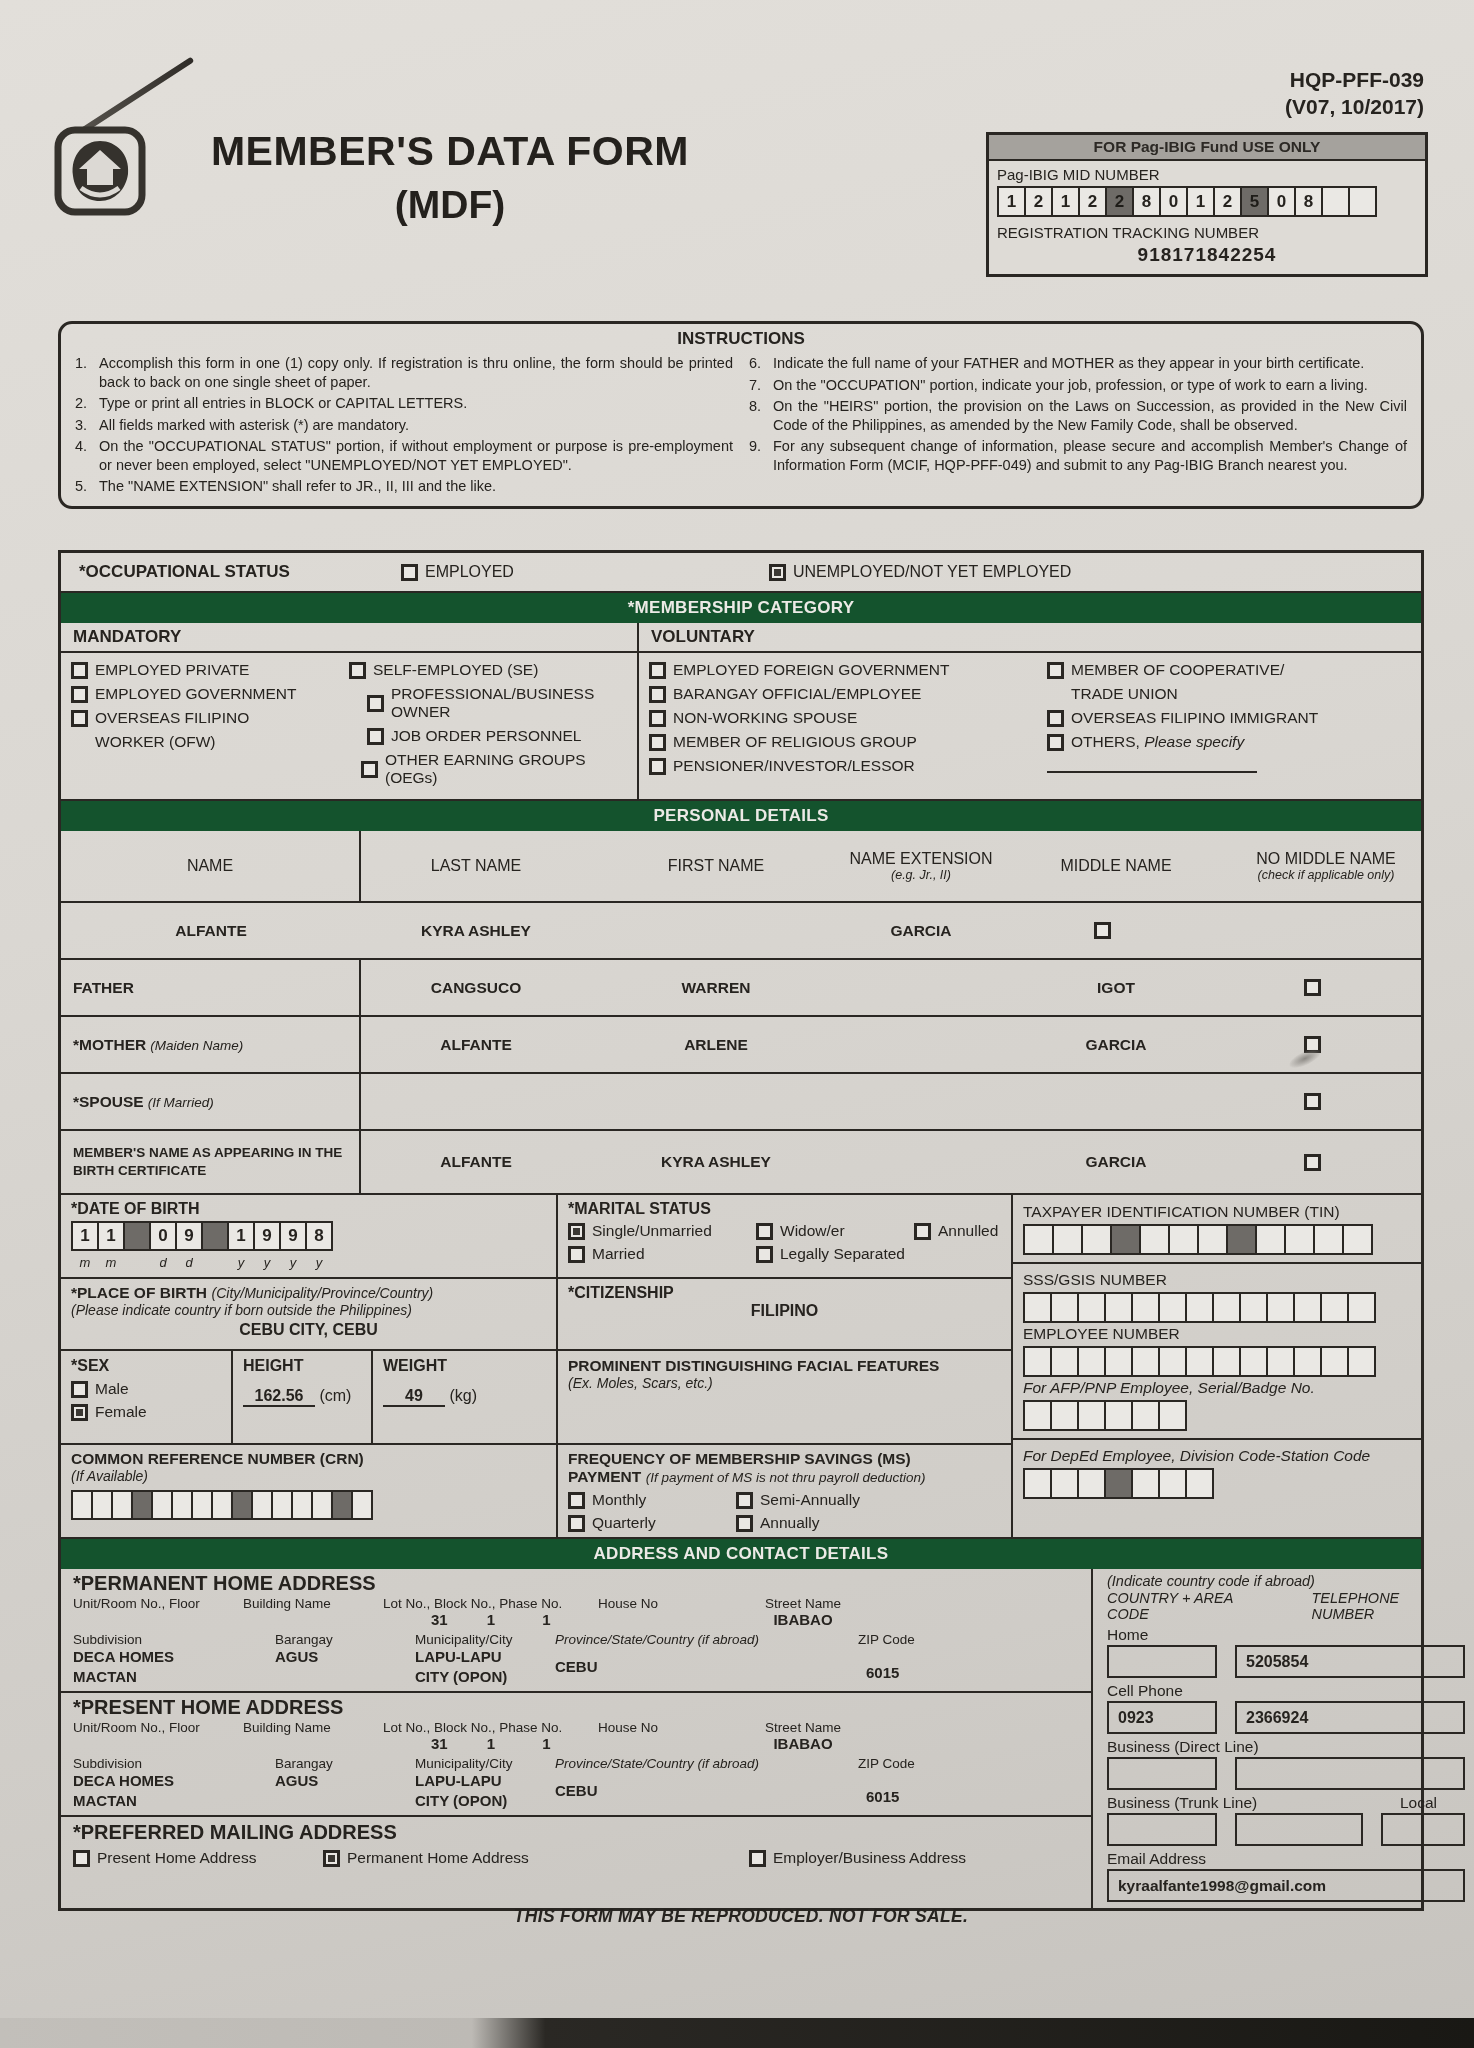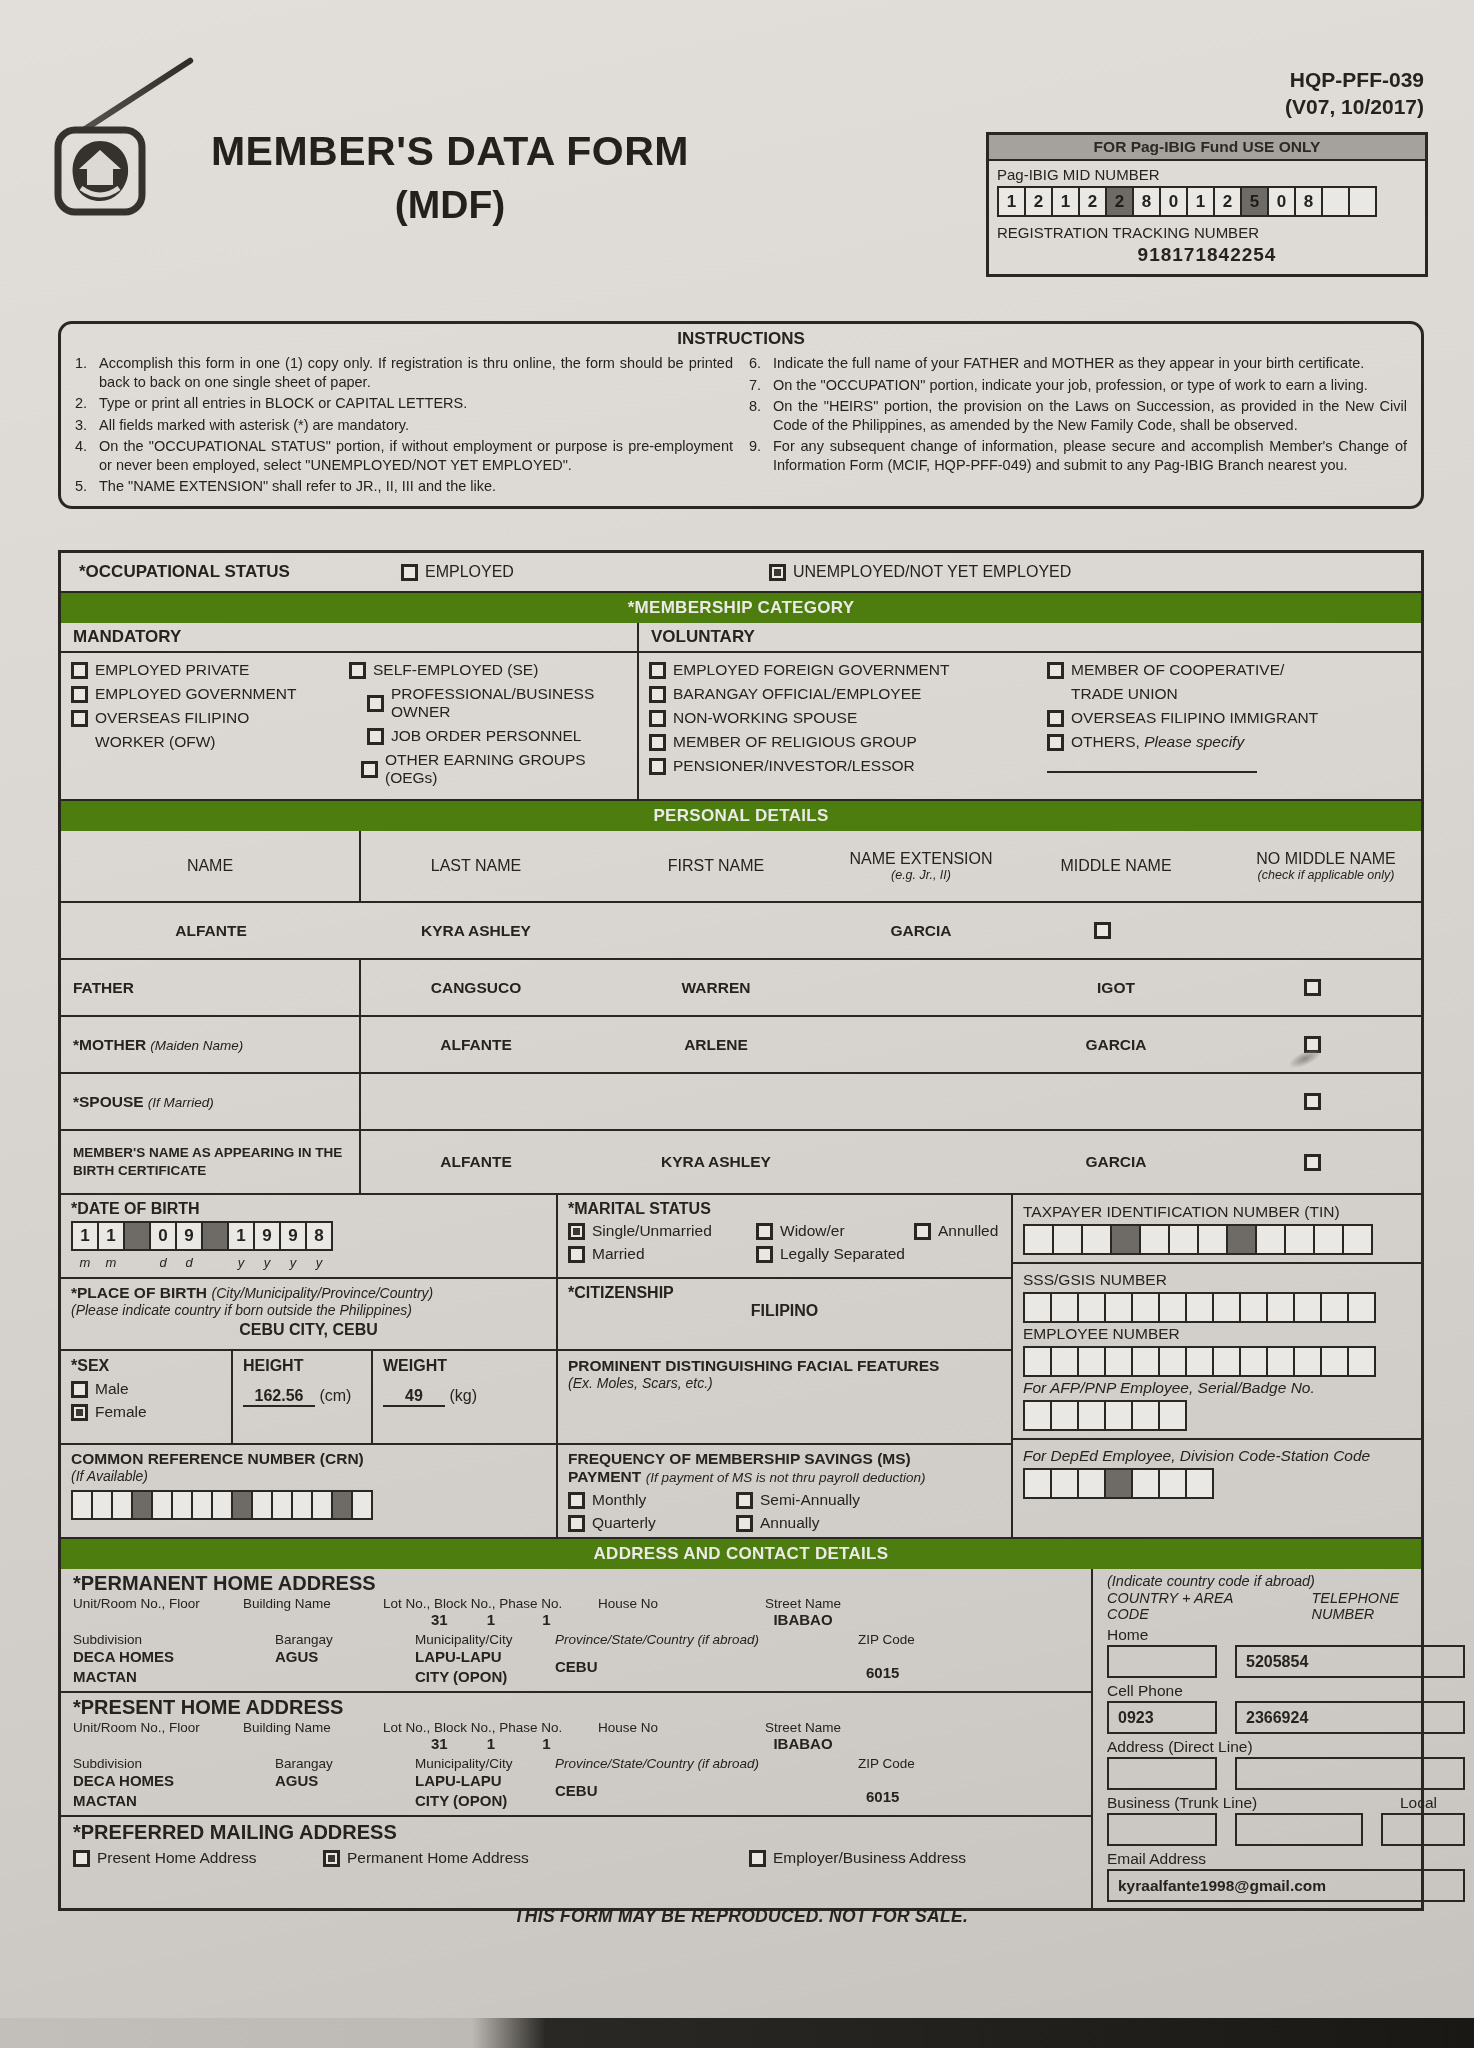--- a/index.html
+++ b/index.html
@@ -57,21 +57,21 @@
   .ins-title{text-align:center;font-weight:bold;font-size:17px;}
   .ins-cols{display:flex;gap:16px;margin-top:2px;}
   .ins-col{flex:1;font-size:14.5px;line-height:1.28;}
   .ins-item{display:flex;margin-top:3px;}
   .ins-num{width:24px;flex:none;}
   .ins-text{flex:1;text-align:justify;}
 
   
   .mainform{position:absolute;left:58px;top:550px;width:1366px;box-sizing:border-box;
     border:3px solid #2a2723;}
-  .secbar{background:#4d7c0f;color:#eceae6;text-align:center;font-weight:bold;font-size:17px;
+  .secbar{background:#14532d;color:#eceae6;text-align:center;font-weight:bold;font-size:17px;
     height:30px;line-height:30px;letter-spacing:.3px;}
 
   .occrow{display:flex;align-items:center;height:38px;border-bottom:2px solid #2a2723;font-size:16px;}
   .occrow .lbl{font-weight:bold;font-size:17px;padding-left:18px;width:322px;flex:none;}
   .occrow .opt1{width:368px;flex:none;}
 
   .category{display:grid;grid-template-columns:578px 1fr;border-bottom:2px solid #2a2723;}
   .cat-half{display:flex;flex-direction:column;}
   .cat-half.first{border-right:2px solid #2a2723;}
   .cat-title{font-weight:bold;font-size:17px;padding:4px 12px;border-bottom:2px solid #2a2723;}
@@ -781,21 +781,21 @@
       <div class="c-label">Home</div>
       <div class="c-row">
         <div class="bx sm"></div>
         <div class="bx lg">5205854</div>
       </div>
       <div class="c-label">Cell Phone</div>
       <div class="c-row">
         <div class="bx sm">0923</div>
         <div class="bx lg">2366924</div>
       </div>
-      <div class="c-label">Address (Direct Line)</div>
+      <div class="c-label">Business (Direct Line)</div>
       <div class="c-row">
         <div class="bx sm"></div>
         <div class="bx lg"></div>
       </div>
       <div class="trunk-labels">
         <span class="c-label" style="margin-top:0">Business (Trunk Line)</span>
         <span class="c-label tl2" style="margin-top:0">Local</span>
       </div>
       <div class="c-row">
         <div class="bx sm"></div>

